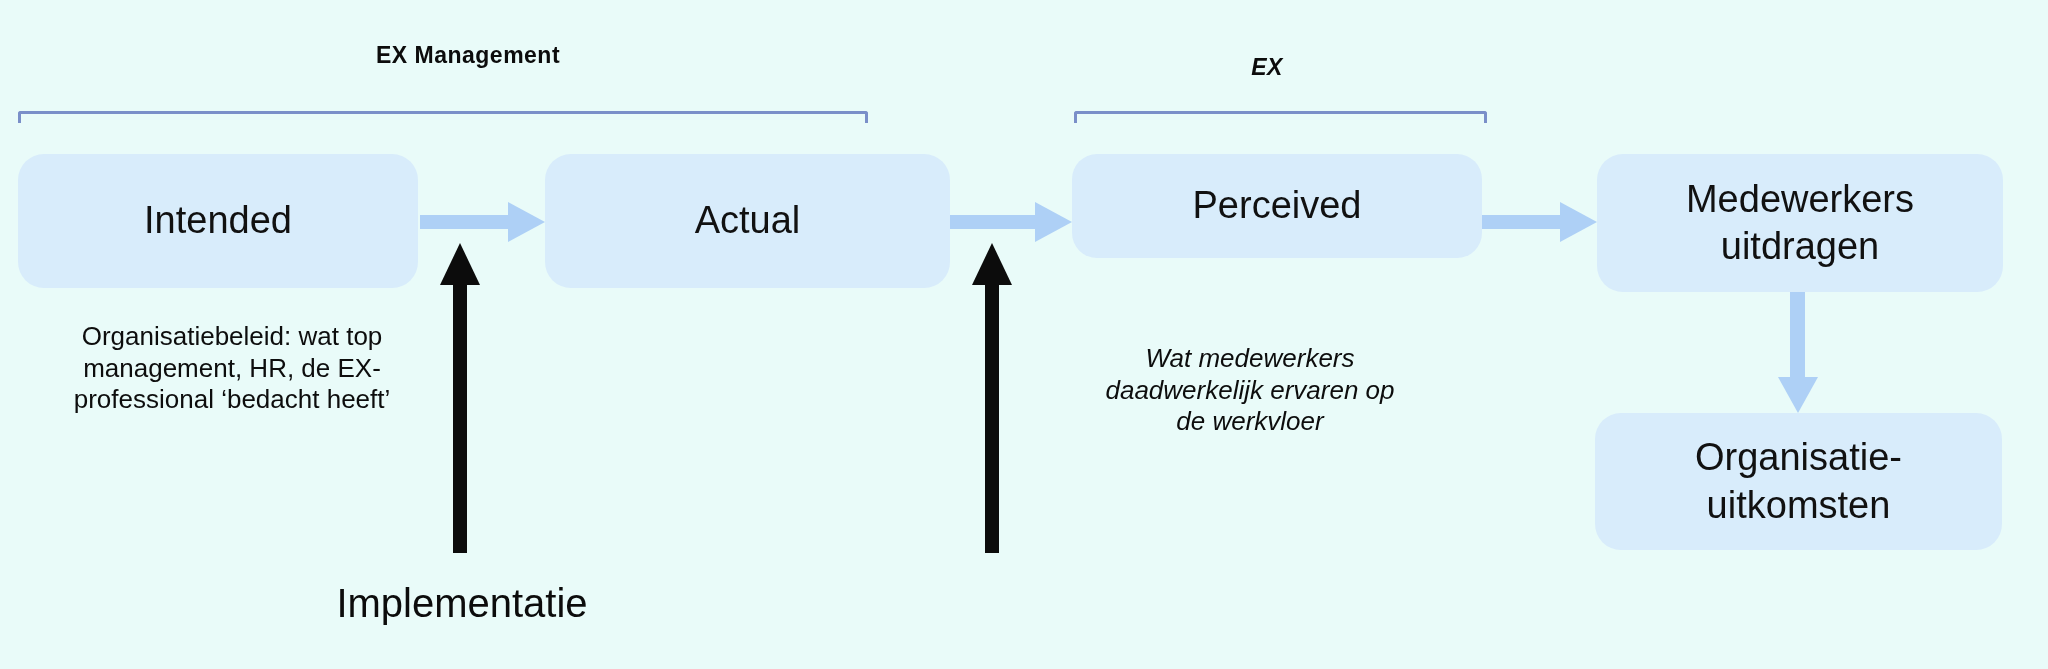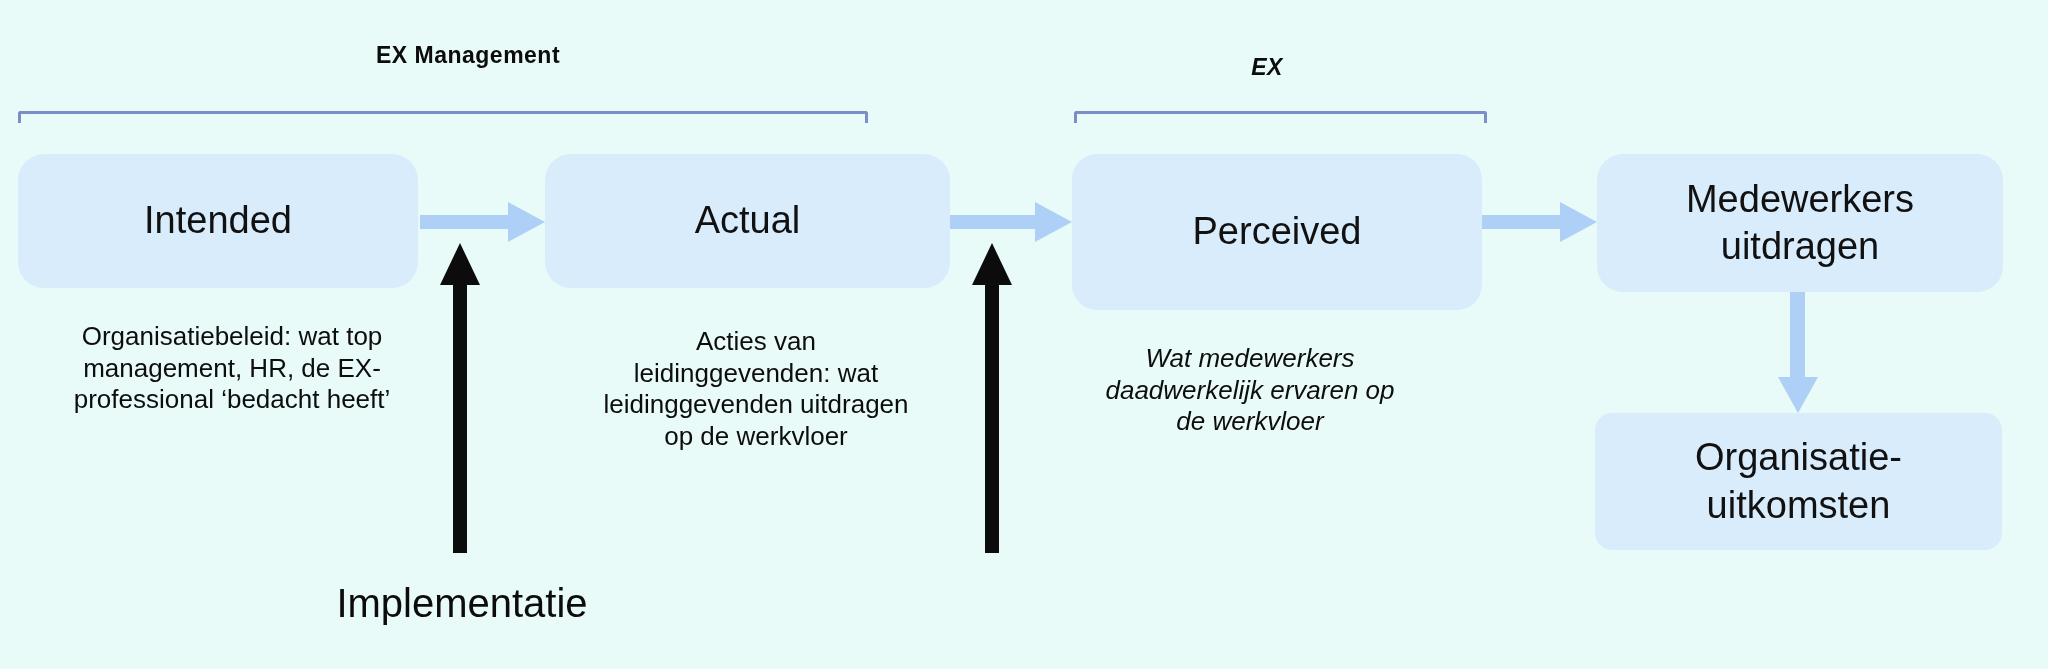--- a/index.html
+++ b/index.html
@@ -27,23 +27,23 @@
   #b1{left:18px;top:111px;width:850px;}
   #b2{left:1074px;top:111px;width:413px;}
   .node{
     position:absolute;background:var(--node);border-radius:26px;
     display:flex;align-items:center;justify-content:center;
     text-align:center;font-size:38px;font-weight:500;line-height:1.25;
     white-space:pre-line;color:#111;
   }
   #n-intended{left:18px;top:154px;width:400px;height:134px;}
   #n-actual{left:545px;top:154px;width:405px;height:134px;}
-  #n-perceived{left:1072px;top:154px;width:410px;height:156px;border-radius:25px;}
+  #n-perceived{left:1072px;top:154px;width:410px;height:104px;border-radius:25px;}
   #n-medewerkers{left:1597px;top:154px;width:406px;height:138px;}
-  #n-organisatie{left:1595px;top:413px;width:407px;height:137px;border-radius:17px;}
+  #n-organisatie{left:1595px;top:413px;width:407px;height:137px;}
   .desc{
     position:absolute;transform:translateX(-50%);
     font-size:26px;line-height:1.22;font-weight:500;text-align:center;
     white-space:pre-line;color:#0d0d0d;
   }
   #d1{left:232px;top:321px;}
   #d2{left:756px;top:326px;}
   #d3{left:1250px;top:343px;font-style:italic;}
   .harrow{position:absolute;height:40px;top:202px;}
   .harrow .shaft{position:absolute;left:0;top:13px;height:14px;background:var(--arrow);}
@@ -103,24 +103,20 @@
 uitdragen</span>
   </div>
   <div class="node" id="n-organisatie">
     <span>Organisatie-
 uitkomsten</span>
   </div>
 
   <div class="desc" id="d1">Organisatiebeleid: wat top
 management, HR, de EX-
 professional ‘bedacht heeft’</div>
-  <div class="desc" id="d2">Acties van
-leidinggevenden: wat
-leidinggevenden uitdragen
-op de werkvloer</div>
   <div class="desc" id="d3">Wat medewerkers
 daadwerkelijk ervaren op
 de werkvloer</div>
 
   <div class="harrow" id="a1">
     <div class="shaft"></div>
     <div class="head"></div>
   </div>
   <div class="harrow" id="a2">
     <div class="shaft"></div>

